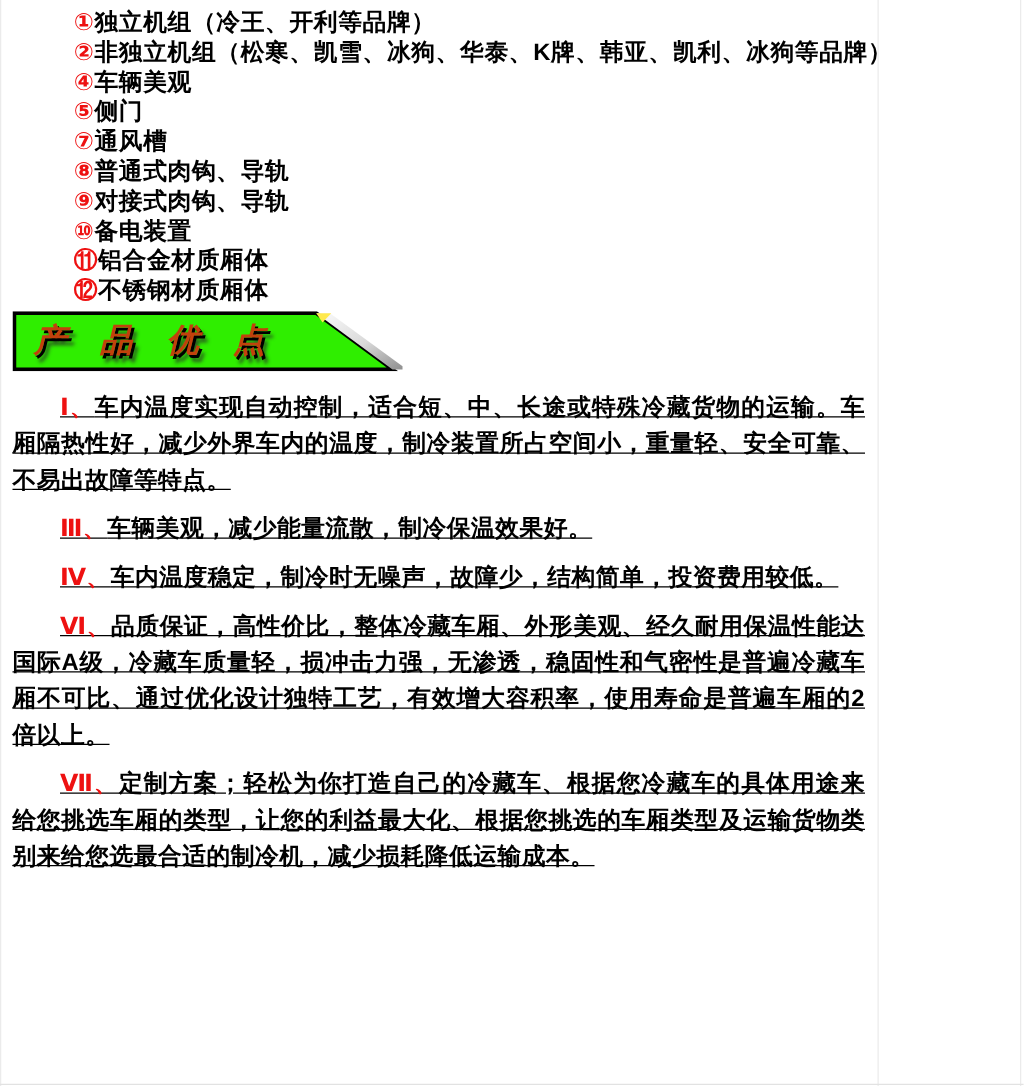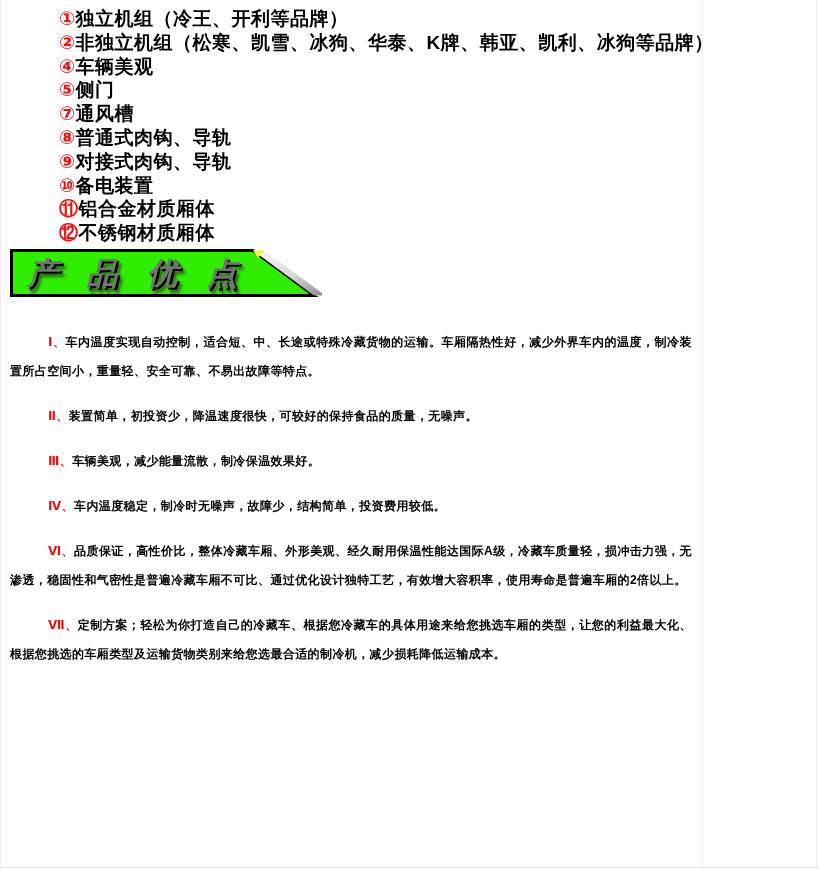--- a/index.html
+++ b/index.html
@@ -26,31 +26,32 @@
   }
   .cnum { color:#ee1111; }
 
   
   .banner { position:relative; margin:4px 0 0 10px; width:314px; height:48px; }
   .banner svg { display:block; }
   .banner-title {
     position:absolute; left:17px; top:0px;
     font-family:"DejaVu Serif","Liberation Serif",serif;
     font-style:italic; font-weight:bold;
-    font-size:31px; line-height:48px; color:#737373; letter-spacing:9px;
+    font-size:26px; line-height:48px; color:#c2410c; letter-spacing:9px;
     text-shadow:2px 2px 0 #000000, 4px 5px 3px rgba(40,40,40,0.75);
     white-space:nowrap;
   }
 
   
   .advantages { padding:15px 10px 0 10px; }
   .advantages p {
-    margin:16px 0 10px 0; font-size:12px; font-weight:bold; color:#000;
+    margin:0 0 10px 0; font-size:19px; font-weight:bold; color:#000;
     line-height:29px; text-indent:38px; letter-spacing:0.4px;
     text-align:justify;
+    text-decoration:underline;
   }
   .rnum { color:#ee1111; }
 </style>
 </head>
 <body>
 
 <div class="page">
 
   <div class="content">
 
@@ -78,21 +79,20 @@
         </defs>
         <polygon points="1.5,1.5 243,1.5 304,46.5 1.5,46.5" fill="#2fee00" stroke="#000000" stroke-width="3"></polygon>
         <polygon points="243,1.5 254,1.5 312,44 312,46.5 304,46.5" fill="url(#silverGrad)"></polygon>
         <polygon points="243,1.5 255,1.5 248,9" fill="#ffe94d"></polygon>
       </svg>
       <div class="banner-title">产 品 优 点</div>
     </div>
 
     <div class="advantages">
       <p><span class="rnum">Ⅰ、</span><span>车内温度实现自动控制，适合短、中、长途或特殊冷藏货物的运输。车厢隔热性好，减少外界车内的温度，制冷装置所占空间小，重量轻、安全可靠、不易出故障等特点。</span></p>
-      <p><span class="rnum">Ⅱ、</span><span>装置简单，初投资少，降温速度很快，可较好的保持食品的质量，无噪声。</span></p>
       <p><span class="rnum">Ⅲ、</span><span>车辆美观，减少能量流散，制冷保温效果好。</span></p>
       <p><span class="rnum">Ⅳ、</span><span>车内温度稳定，制冷时无噪声，故障少，结构简单，投资费用较低。</span></p>
       <p><span class="rnum">Ⅵ、</span><span>品质保证，高性价比，整体冷藏车厢、外形美观、经久耐用保温性能达国际A级，冷藏车质量轻，损冲击力强，无渗透，稳固性和气密性是普遍冷藏车厢不可比、通过优化设计独特工艺，有效增大容积率，使用寿命是普遍车厢的2倍以上。</span></p>
       <p><span class="rnum">Ⅶ、</span><span>定制方案；轻松为你打造自己的冷藏车、根据您冷藏车的具体用途来给您挑选车厢的类型，让您的利益最大化、根据您挑选的车厢类型及运输货物类别来给您选最合适的制冷机，减少损耗降低运输成本。</span></p>
 
     </div>
 
   </div>
 
   <div class="vline left"></div>

